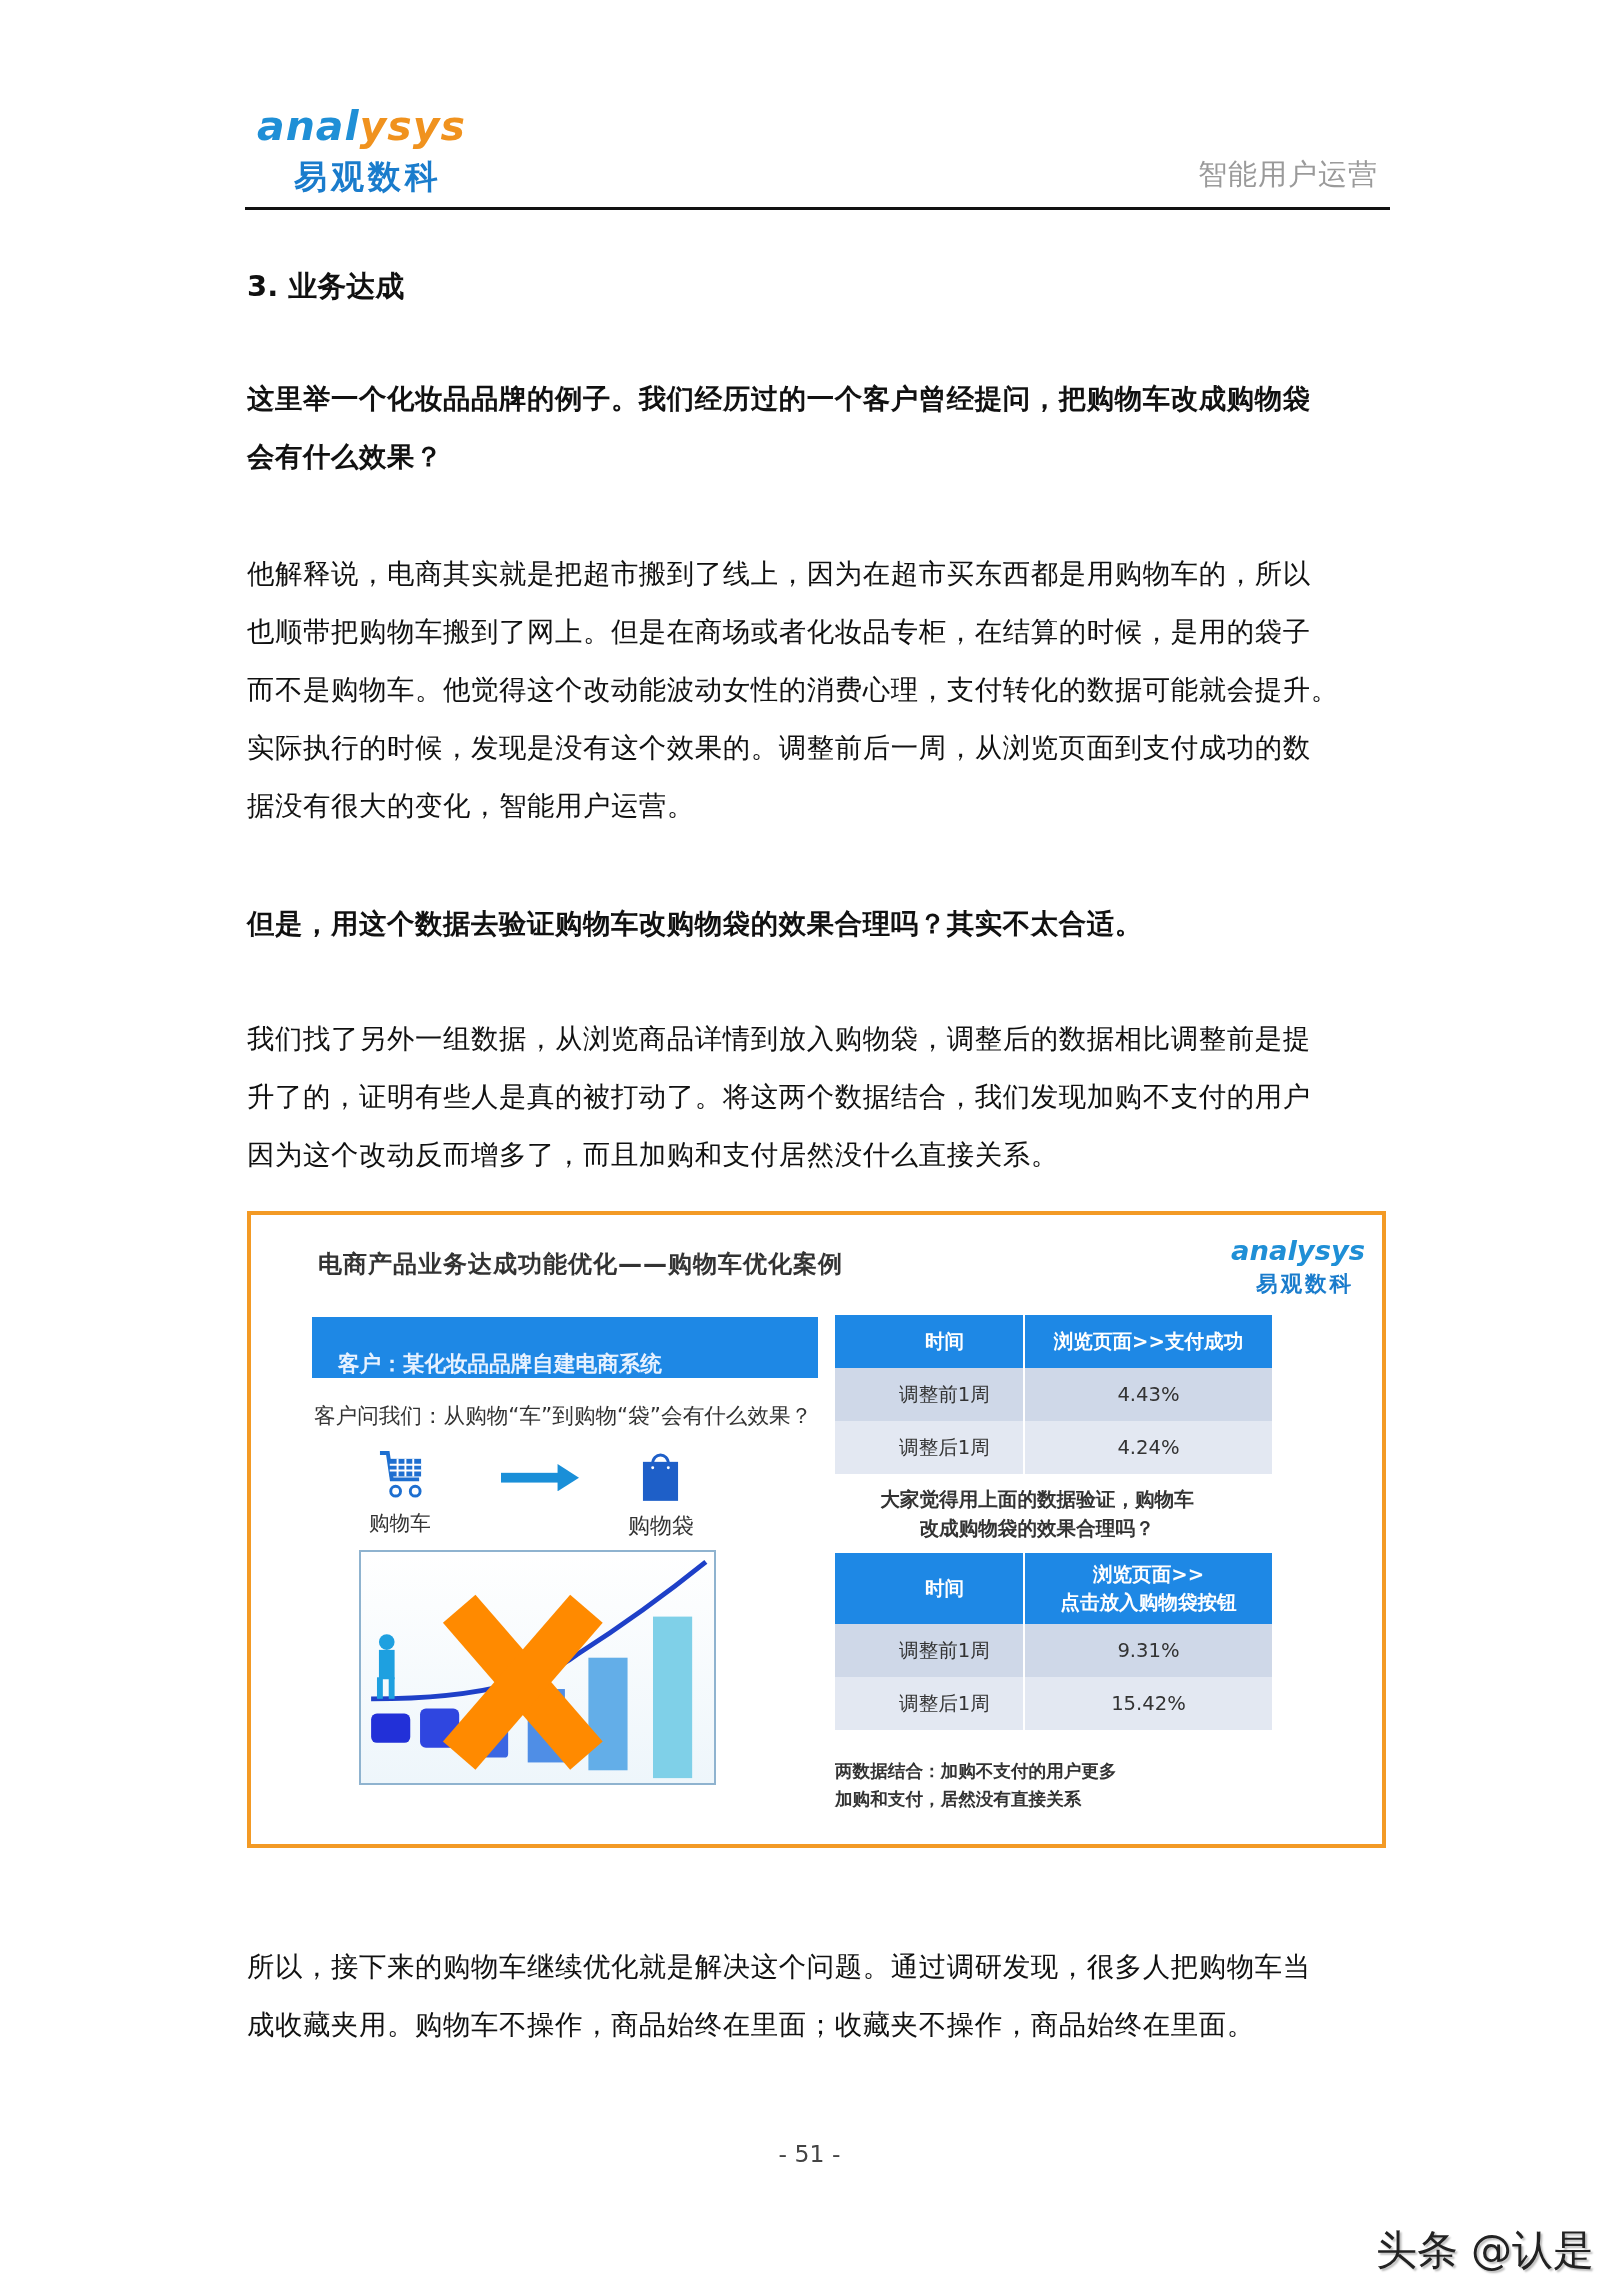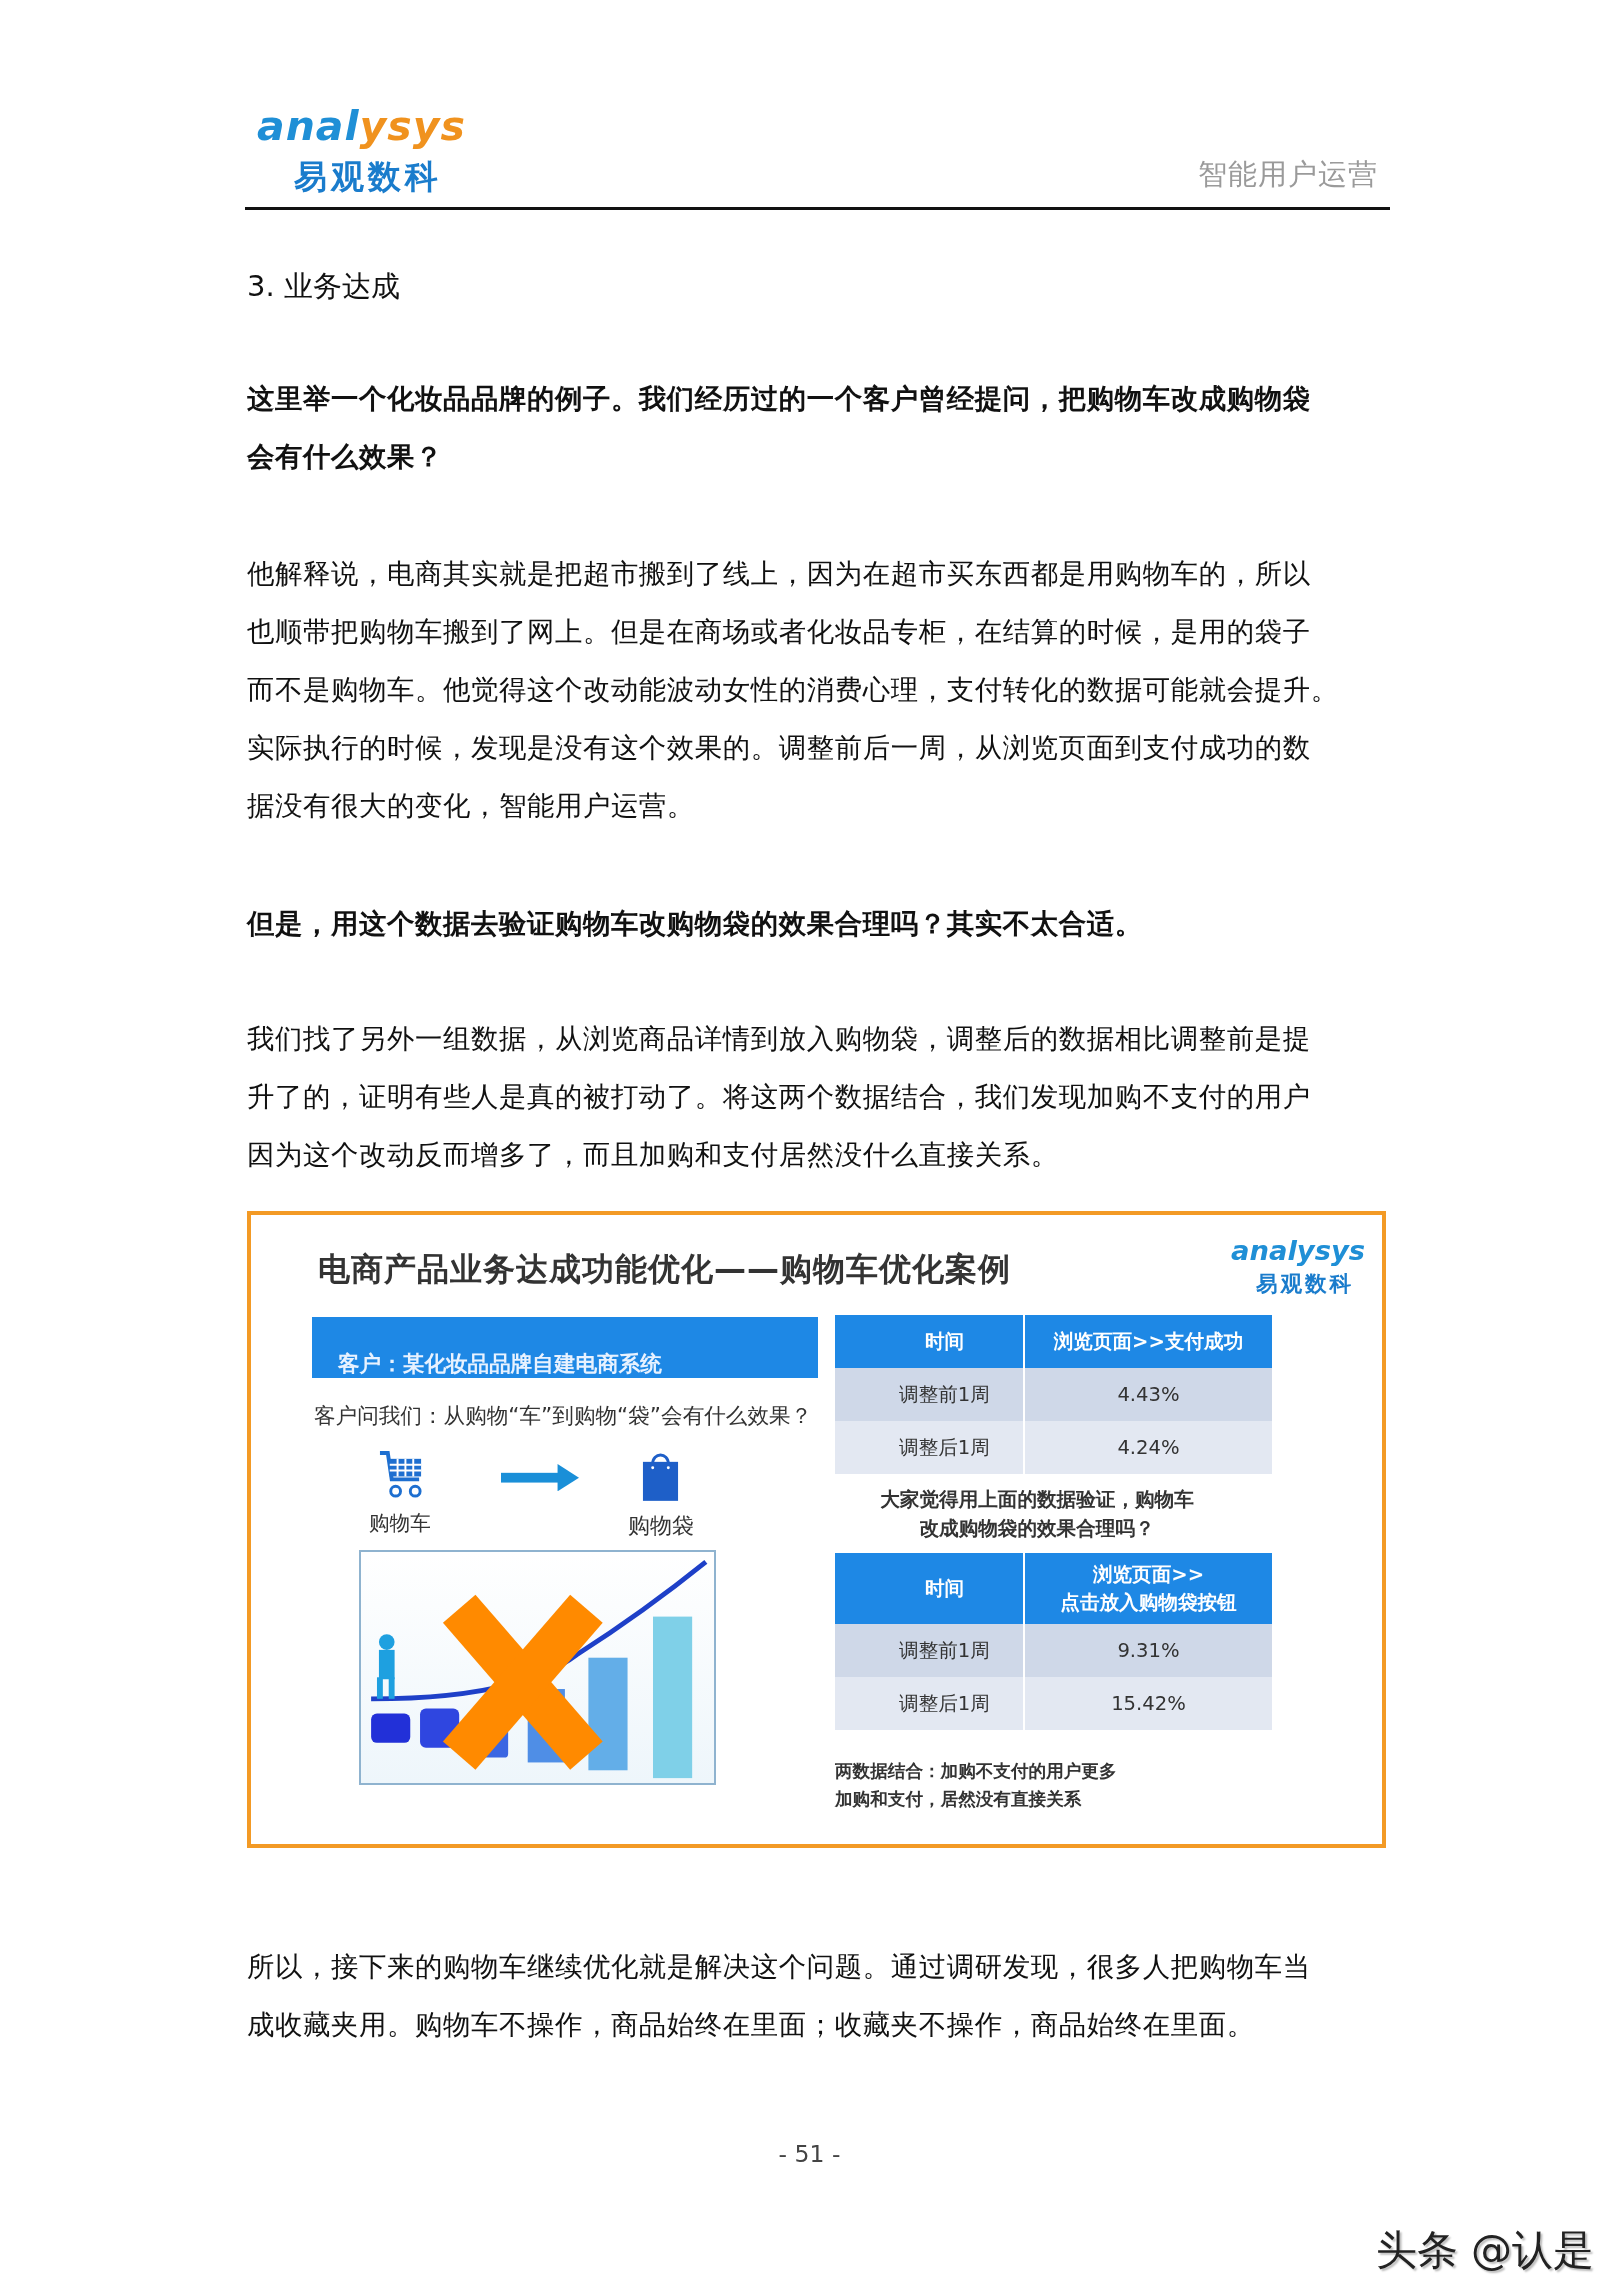--- a/index.html
+++ b/index.html
@@ -3,25 +3,25 @@
 <meta charset="utf-8">
 <style>
   html,body{margin:0;padding:0;background:#fff;}
   body{width:1619px;height:2292px;position:relative;overflow:hidden;font-family:"DejaVu Sans",sans-serif;color:#111;}
   .abs{position:absolute;}
   .logo-en{left:257px;top:102px;font-size:41px;font-style:italic;font-weight:bold;letter-spacing:1px;}
   .logo-en .a{color:#1f8fd6;} .logo-en .b{color:#1f8fd6;} .logo-en .c{color:#f0921e;}
   .logo-cn{left:294px;top:155px;font-size:33px;font-weight:bold;color:#1a7ccc;letter-spacing:3.9px;}
   .hdr-right{left:1198px;top:155px;font-size:29px;color:#9a9a9a;letter-spacing:1px;}
   .hdr-line{left:245px;top:207px;width:1145px;height:2.9px;background:#111;}
-  .h3{left:247px;top:267px;font-size:29px;font-weight:normal;}
+  .h3{left:247px;top:267px;font-size:29px;font-weight:bold;}
   .p{left:247px;width:1143px;font-size:27.4px;line-height:58px;letter-spacing:0.6px;}
   .bold{font-weight:bold;}
   .fig{left:247px;top:1211px;width:1131px;height:629px;border:4.9px solid #f39a25;background:#fff;}
-  .fig-title{left:67px;top:33px;font-size:32px;font-weight:bold;color:#333;letter-spacing:1px;}
+  .fig-title{left:67px;top:33px;font-size:24px;font-weight:bold;color:#333;letter-spacing:1px;}
   .fig-logo-en{left:980px;top:19.6px;font-size:27.4px;font-style:italic;font-weight:bold;}
   .fig-logo-cn{left:1005px;top:54px;font-size:21.6px;font-weight:bold;color:#1a7ccc;letter-spacing:2.9px;}
   .cust-bar{left:61px;top:102px;width:506px;height:61px;background:#1e88e5;color:#e8f2ff;font-size:21.6px;font-weight:bold;display:flex;align-items:flex-end;padding-left:26px;box-sizing:border-box;}
   .ask{left:63px;top:186px;font-size:21.6px;color:#333;}
   .cart-icon{left:127px;top:235px;width:47px;height:49px;}
   .arrow-icon{left:250px;top:249px;width:78px;height:27.4px;}
   .bag-icon{left:390px;top:235px;width:39px;height:51px;}
   .lbl-cart{left:118px;top:294px;font-size:20.6px;color:#333;}
   .lbl-bag{left:377px;top:296px;font-size:22px;color:#333;}
   .photo{left:108px;top:335px;width:353px;height:231px;border:2px solid #8fb3cf;background:linear-gradient(#fff,#eef6fb);overflow:hidden;}

